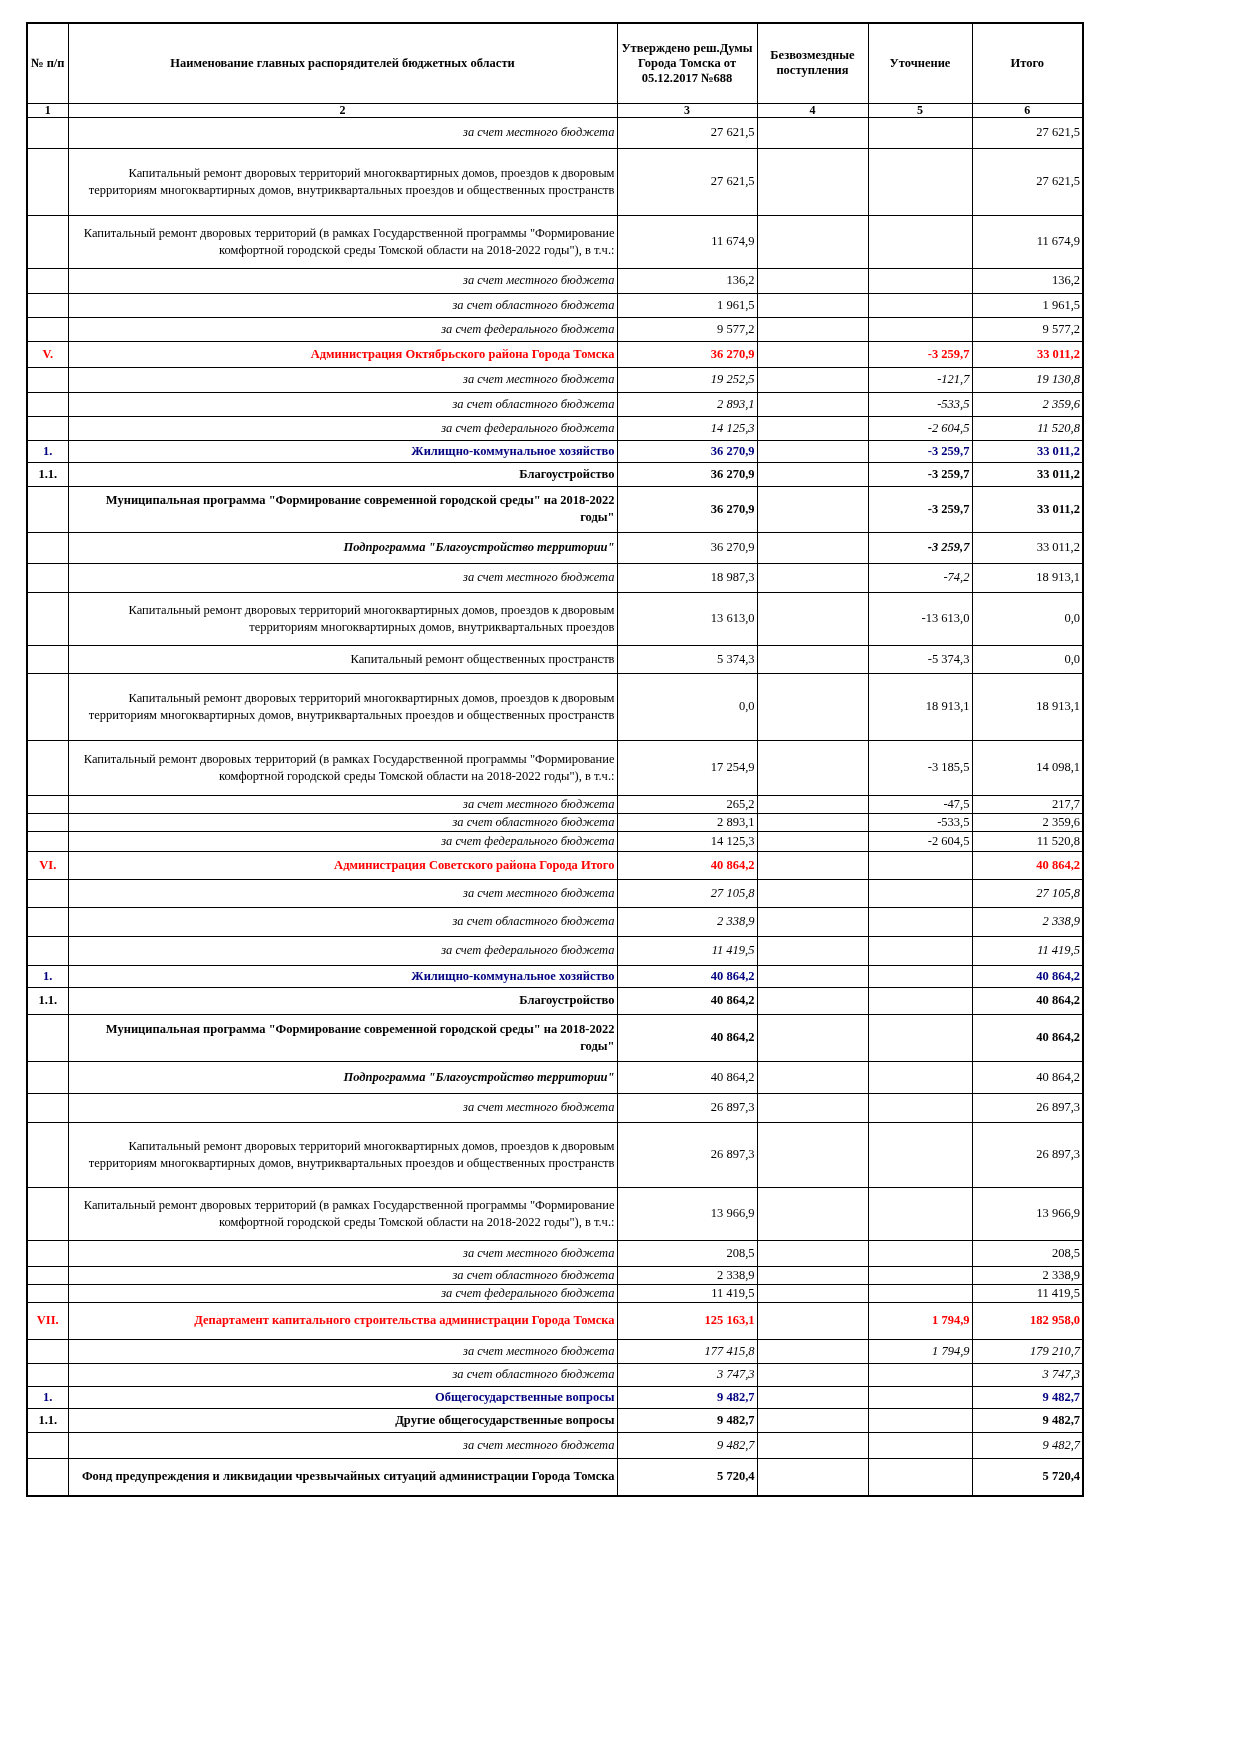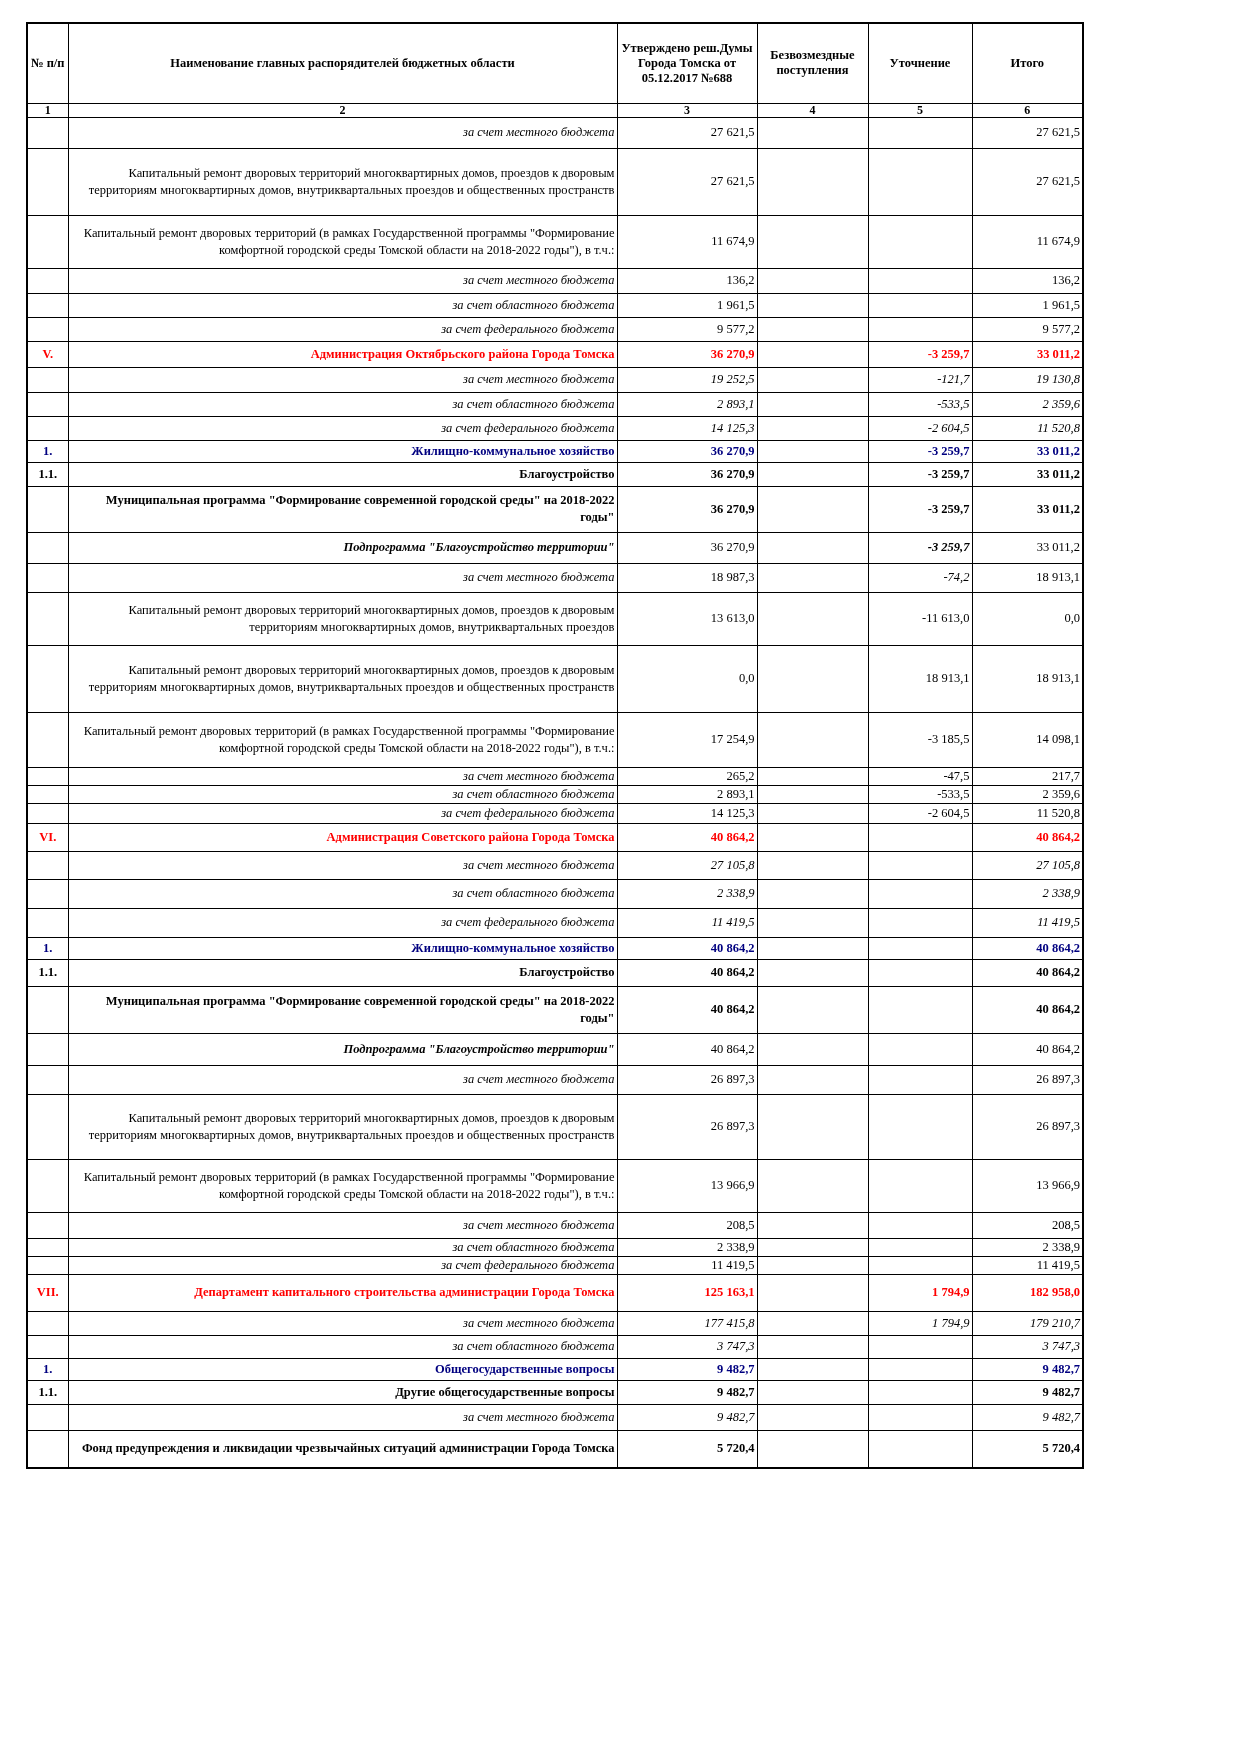--- a/index.html
+++ b/index.html
@@ -178,21 +178,29 @@
         <td class="val">18 987,3</td>
         <td class="val"></td>
         <td class="val italic">-74,2</td>
         <td class="val">18 913,1</td>
       </tr>
       <tr style="height: 53px;">
         <td class="num" style="text-align: center; font-weight: normal;"></td>
         <td class="name">Капитальный ремонт дворовых территорий многоквартирных домов, проездов к дворовым территориям многоквартирных домов, внутриквартальных проездов</td>
         <td class="val">13 613,0</td>
         <td class="val"></td>
-        <td class="val">-11 613,0</td>
+        <td class="val">-13 613,0</td>
+        <td class="val">0,0</td>
+      </tr>
+      <tr style="height: 28px;">
+        <td class="num" style="text-align: center; font-weight: normal;"></td>
+        <td class="name">Капитальный ремонт общественных пространств</td>
+        <td class="val">5 374,3</td>
+        <td class="val"></td>
+        <td class="val">-5 374,3</td>
         <td class="val">0,0</td>
       </tr>
       <tr style="height: 67px;">
         <td class="num" style="text-align: center; font-weight: normal;"></td>
         <td class="name indent">Капитальный ремонт дворовых территорий многоквартирных домов, проездов к дворовым территориям многоквартирных домов, внутриквартальных проездов и общественных пространств</td>
         <td class="val">0,0</td>
         <td class="val"></td>
         <td class="val">18 913,1</td>
         <td class="val">18 913,1</td>
       </tr>
@@ -223,21 +231,21 @@
       <tr style="height: 20px;">
         <td class="num" style="text-align: center; font-weight: normal;"></td>
         <td class="name italic">за счет федерального бюджета</td>
         <td class="val">14 125,3</td>
         <td class="val"></td>
         <td class="val">-2 604,5</td>
         <td class="val">11 520,8</td>
       </tr>
       <tr style="height: 28px;">
         <td class="num bold red" style="text-align: center; font-weight: bold;">VI.</td>
-        <td class="name bold red">Администрация Советского района Города Томска</td>
+        <td class="name bold red">Администрация Советского района Города Итого</td>
         <td class="val bold red">40 864,2</td>
         <td class="val bold red"></td>
         <td class="val bold red"></td>
         <td class="val bold red">40 864,2</td>
       </tr>
       <tr style="height: 28px;">
         <td class="num" style="text-align: center; font-weight: normal;"></td>
         <td class="name italic">за счет местного бюджета</td>
         <td class="val italic">27 105,8</td>
         <td class="val italic"></td>

